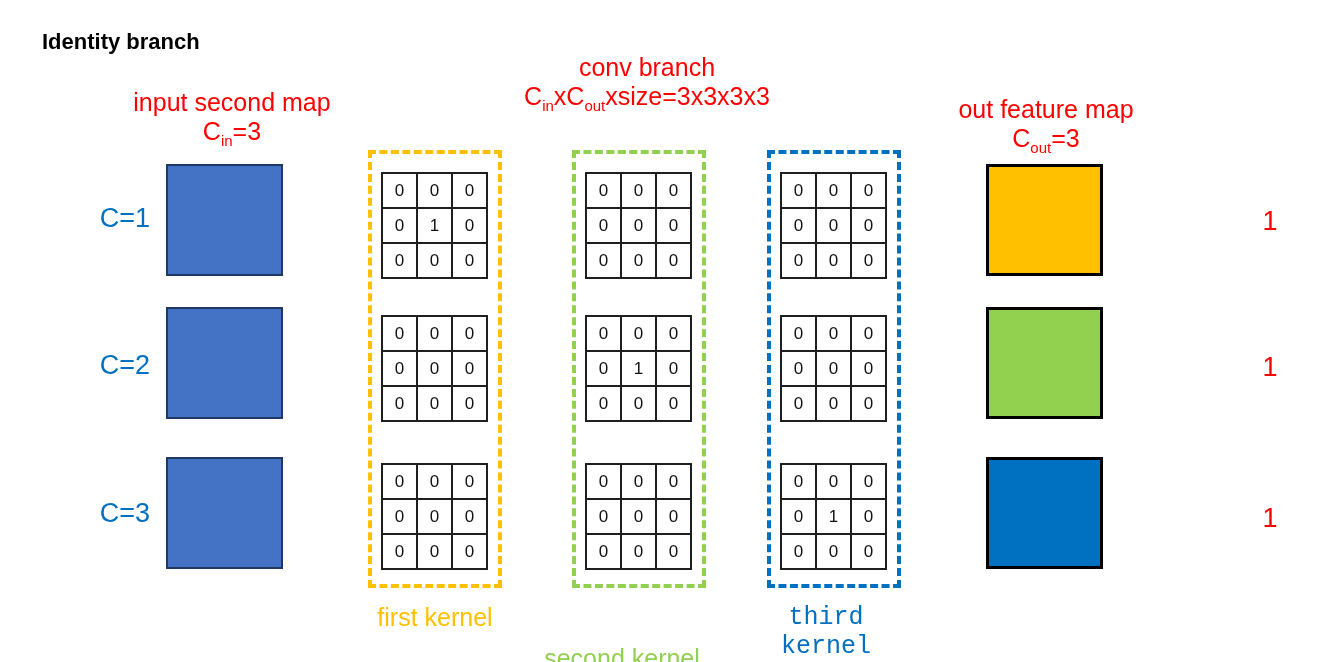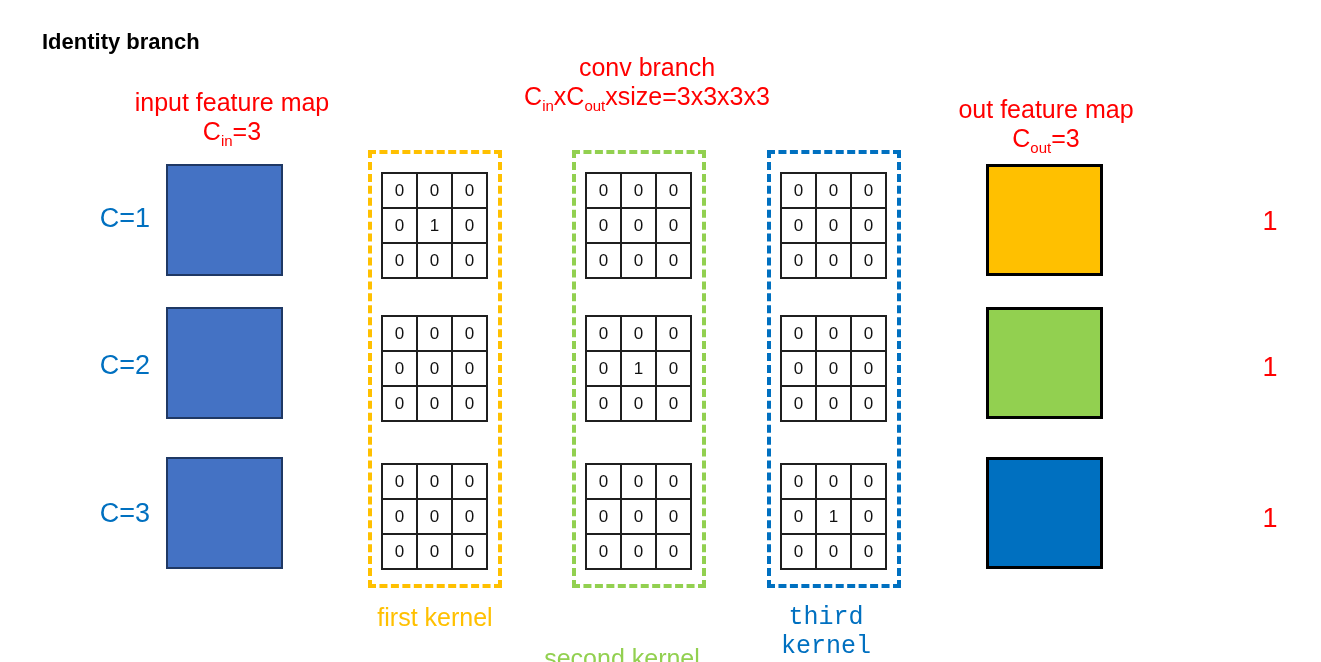--- a/index.html
+++ b/index.html
@@ -42,21 +42,21 @@
   .kl3{left:741px;color:var(--kernel_blue);font-family:Liberation Mono, monospace;}
 </style>
 </head>
 <body>
 
 <div class="canvas">
 
   <h1 class="title">Identity branch</h1>
 
   <div class="hdr hdr-input">
-    <div>input feature map</div>
+    <div>input second map</div>
     <div><span>C</span><sub>in</sub><span>=3</span></div>
   </div>
 
   <div class="hdr hdr-conv">
     <div>conv branch</div>
     <div><span>C</span><sub>in</sub><span>xC</span><sub>out</sub><span>xsize=3x3x3x3</span></div>
   </div>
 
   <div class="hdr hdr-out">
     <div>out feature map</div>

